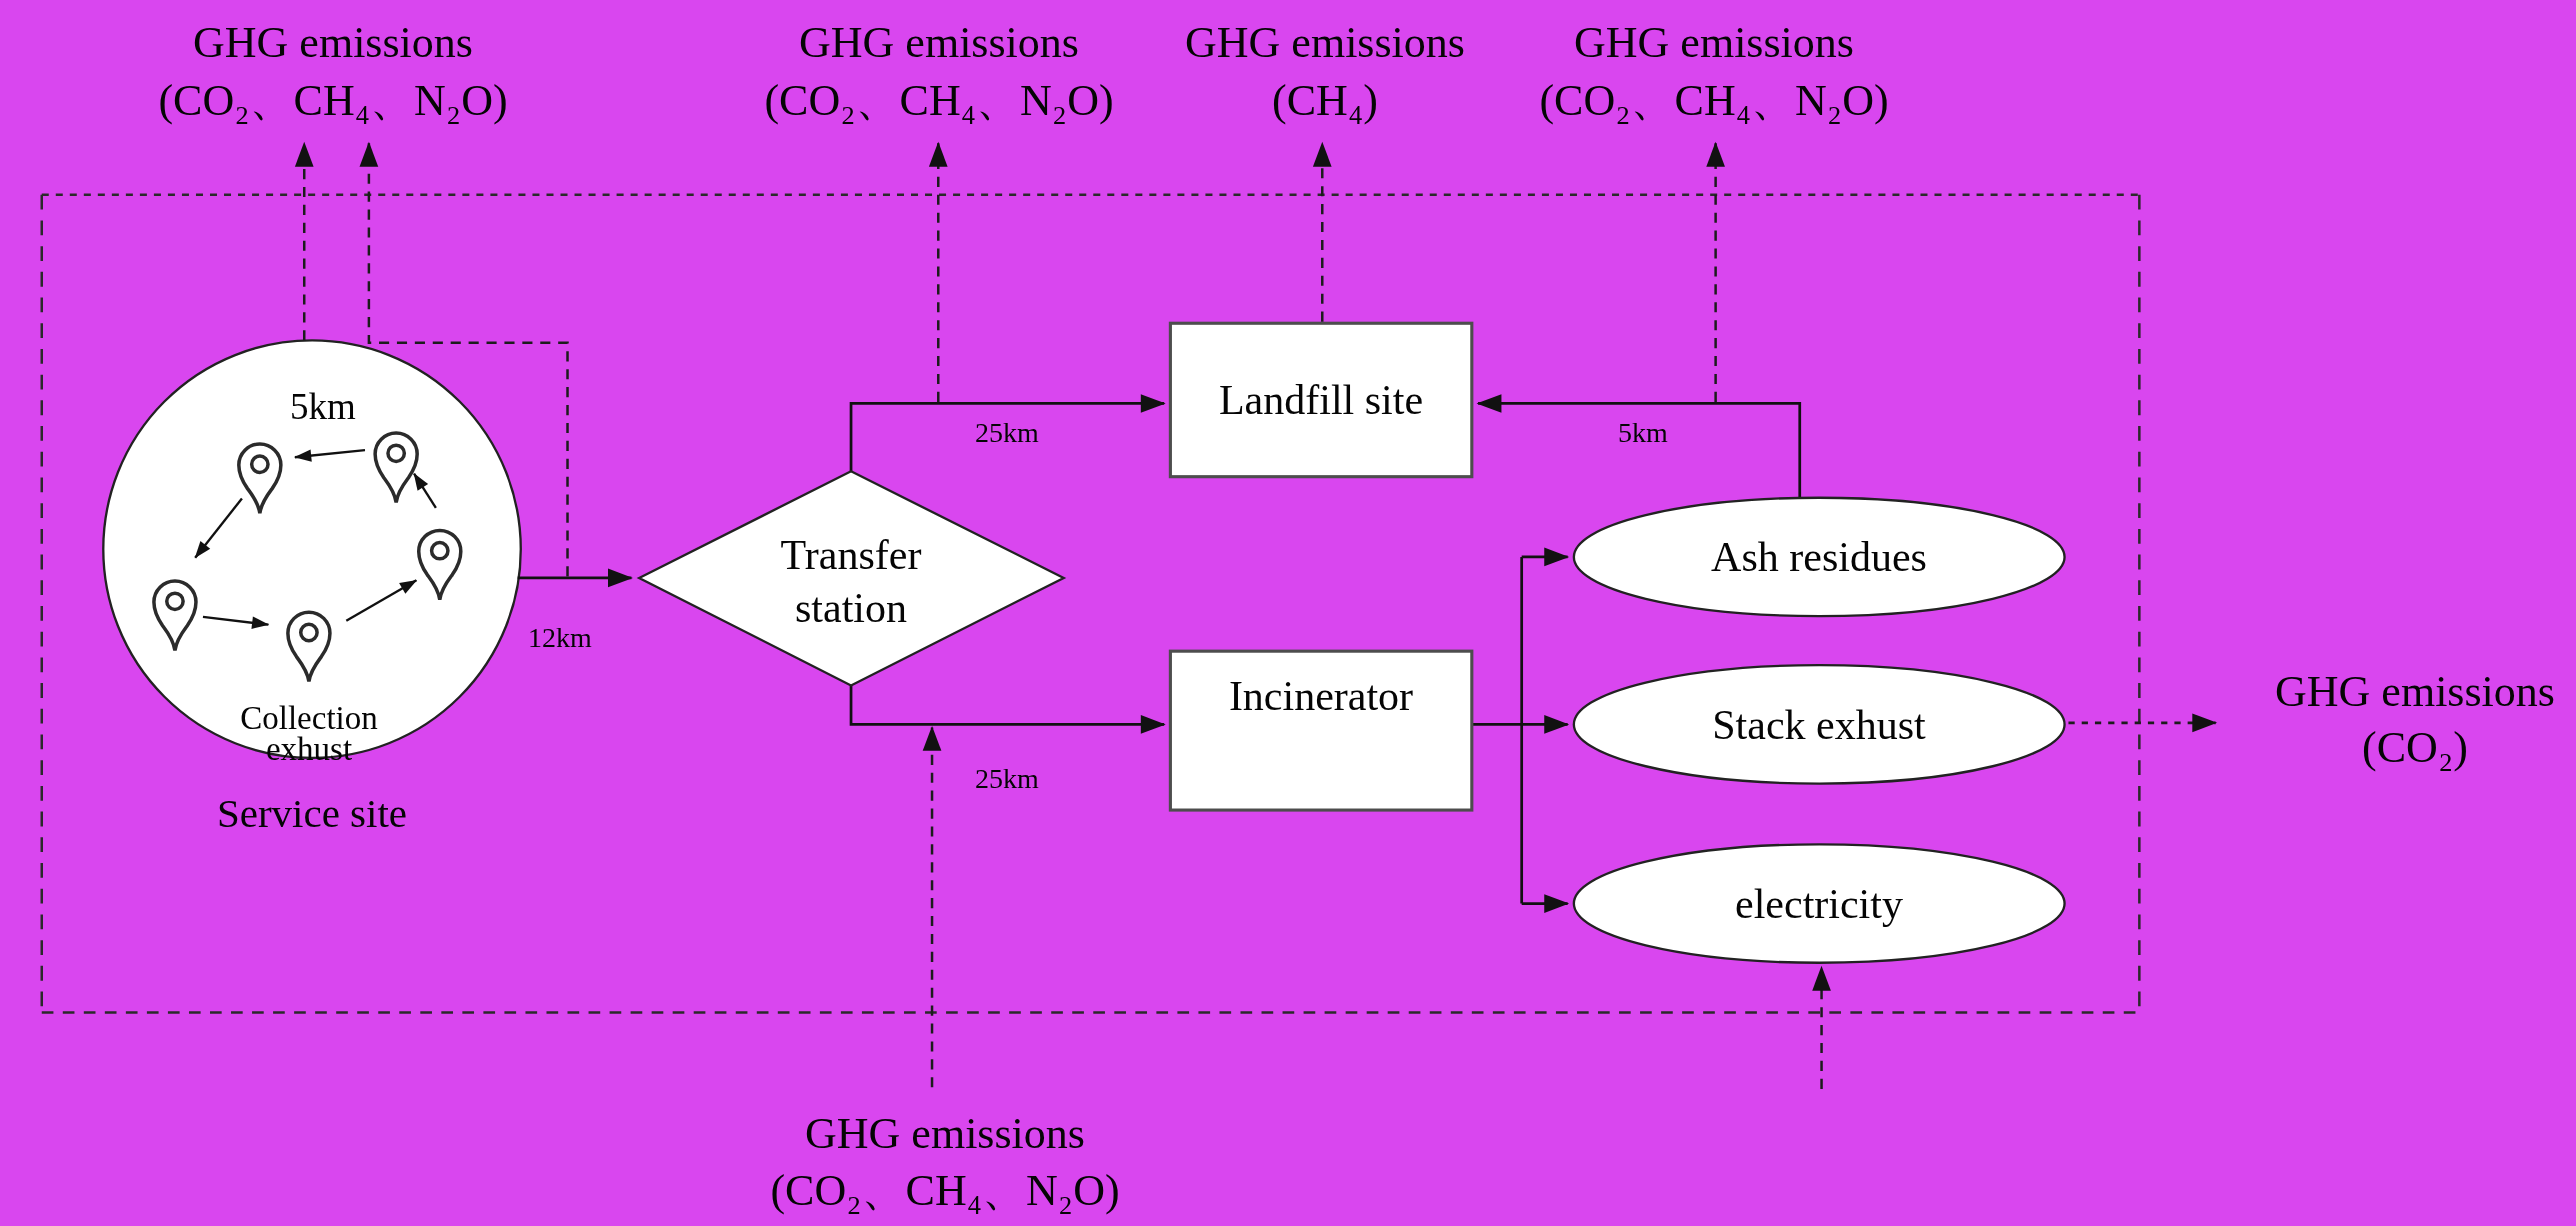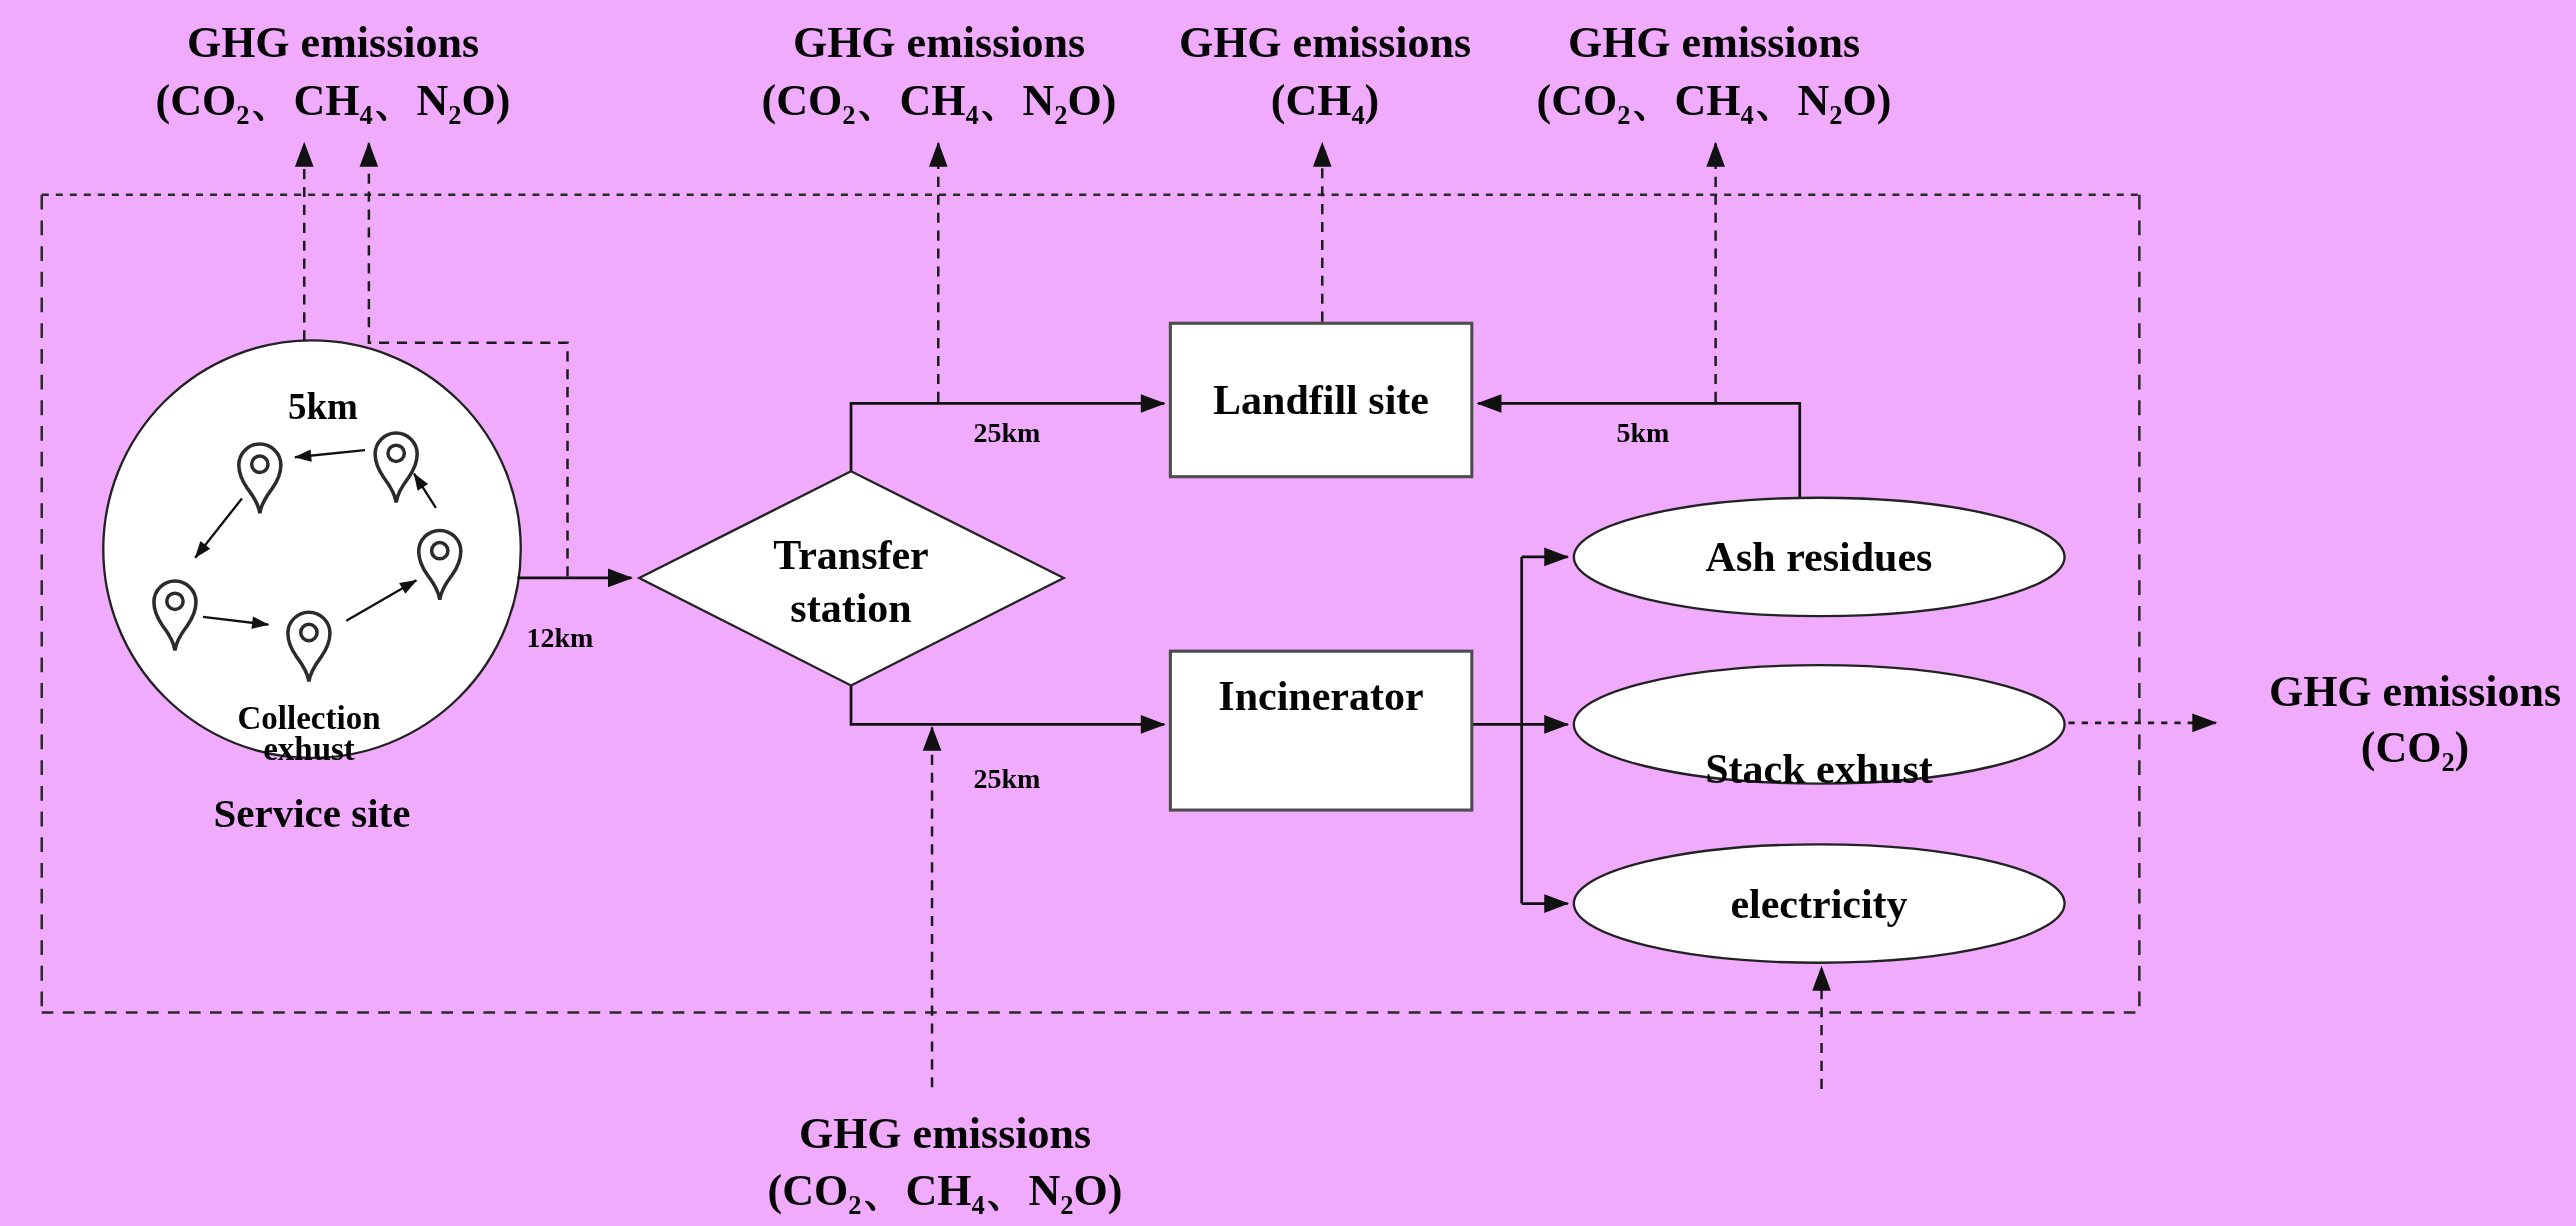--- a/index.html
+++ b/index.html
@@ -1,23 +1,22 @@
 <!DOCTYPE html>
 <html style="font-size:12.5px"><head>
 <meta charset="utf-8">
 <style>
   html,body{margin:0;padding:0;background:#fff;}
   .canvas{
     position:relative;
     width:2576px;height:1226px;
-    background:#f0abfc;
+    background:#d946ef;
     font-family:"Liberation Serif","DejaVu Serif",serif;
     color:#000;
     overflow:hidden;
-    font-weight:bold;
   }
   .canvas svg{position:absolute;left:0;top:0;}
   .lbl{
     position:absolute;
     transform:translate(-50%,-50%);
     white-space:nowrap;
     color:#050505;
     line-height:1;
     text-align:center;
   }
@@ -131,21 +130,21 @@
   <div class="lbl s48" style="left:323px;top:406px;">5km</div>
   <div class="lbl s34" style="left:309px;top:718px;">Collection</div>
   <div class="lbl s34" style="left:309px;top:749px;">exhust</div>
   <div class="lbl s52" style="left:312px;top:813px;">Service site</div>
 
   <div class="lbl s54" style="left:851px;top:555px;">Transfer</div>
   <div class="lbl s54" style="left:851px;top:608px;">station</div>
   <div class="lbl s54" style="left:1321px;top:400px;">Landfill site</div>
   <div class="lbl s54" style="left:1321px;top:696px;">Incinerator</div>
   <div class="lbl s54" style="left:1819px;top:557px;">Ash residues</div>
-  <div class="lbl s54" style="left:1819px;top:725px;margin-top:44px;">Stack exhust</div>
+  <div class="lbl s54" style="left:1819px;top:725px;">Stack exhust</div>
   <div class="lbl s54" style="left:1819px;top:904px;">electricity</div>
 
   <div class="lbl s50" style="left:560px;top:638px;">12km</div>
   <div class="lbl s50" style="left:1007px;top:433px;">25km</div>
   <div class="lbl s50" style="left:1007px;top:779px;">25km</div>
   <div class="lbl s50" style="left:1643px;top:433px;">5km</div>
 
 </div>
 
 

